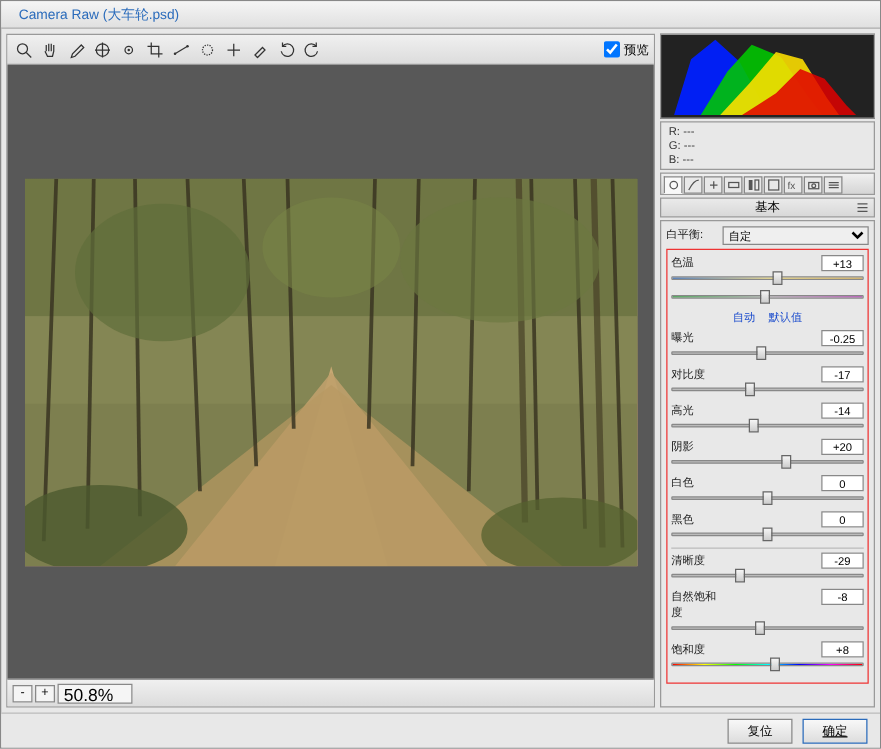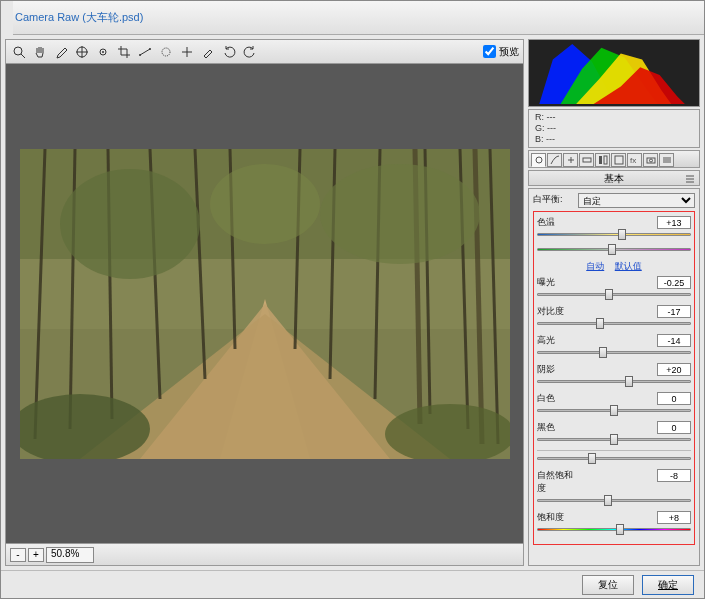--- a/index.html
+++ b/index.html
@@ -1,30 +1,30 @@
 <!DOCTYPE html>
 <html><head>
 <meta charset="utf-8">
 <style>
 * { margin: 0; padding: 0; box-sizing: border-box; font-family: "Microsoft YaHei", sans-serif; }
 body { background: #e8e8e8; width: 705px; height: 599px; overflow: hidden; }
 .window { width: 705px; height: 599px; background: #e8e8e8; border: 1px solid #888; display: flex; flex-direction: column; }
-.titlebar { height: 34px; background: linear-gradient(#f5f5f5,#e0e0e0); border-bottom: 1px solid #aaa; display: flex; align-items: center; padding: 0 2px; margin-left: 12px; }
+.titlebar { height: 22px; background: linear-gradient(#f5f5f5,#e0e0e0); border-bottom: 1px solid #aaa; display: flex; align-items: center; padding: 0 14px; }
 .titlebar .title { color: #2a6bbb; font-size: 11px; }
 .main { flex: 1; display: flex; padding: 4px; gap: 4px; }
 .left { flex: 1; display: flex; flex-direction: column; border: 1px solid #999; background: #e8e8e8; }
 .toolbar { height: 24px; background: linear-gradient(#f0f0f0,#dcdcdc); border-bottom: 1px solid #999; display: flex; align-items: center; padding: 0 4px; gap: 3px; }
 .tool { width: 18px; height: 18px; display: flex; align-items: center; justify-content: center; cursor: pointer; border: 1px solid transparent; }
 .tool svg { width: 14px; height: 14px; }
 .toolbar-right { margin-left: auto; display: flex; align-items: center; gap: 3px; font-size: 10px; padding-left: 16px; }
 .preview-area { flex: 1; background: #585858; display: flex; align-items: center; justify-content: center; overflow: hidden; }
 .photo { width: 490px; height: 310px; background: linear-gradient(#6a7242 0%, #8a8c56 30%, #c09c65 55%, #c2a270 100%); position: relative; overflow: hidden; }
 .zoombar { height: 22px; background: linear-gradient(#f0f0f0,#dcdcdc); border-top: 1px solid #999; display: flex; align-items: center; padding: 0 4px; gap: 2px; font-size: 10px; }
 .zoom-btn { width: 16px; height: 14px; border: 1px solid #888; background: #f5f5f5; font-size: 10px; line-height: 12px; text-align: center; cursor: pointer; }
-.zoom-sel { height: 16px; font-size: 10px; border: 1px solid #888; padding: 0 14px 0 4px; background: #f5f5f5; }
+.zoom-sel { height: 16px; font-size: 14px; border: 1px solid #888; padding: 0 14px 0 4px; background: #f5f5f5; }
 .right { width: 172px; display: flex; flex-direction: column; gap: 2px; }
 .histo { height: 68px; background: #222; border: 1px solid #999; position: relative; }
 .histo svg { width: 100%; height: 100%; }
 .rgb { border: 1px solid #999; background: #e8e8e8; padding: 2px 6px; font-size: 9px; line-height: 11px; color: #333; }
 .tabstrip { height: 18px; border: 1px solid #999; background: linear-gradient(#f0f0f0,#d5d5d5); display: flex; align-items: flex-end; padding: 0 2px; gap: 1px; }
 .tabstrip .tab { width: 15px; height: 14px; border: 1px solid #888; background: #e8e8e8; cursor: pointer; display: flex; align-items: center; justify-content: center; }
 .tabstrip .tab.active { background: #f8f8f8; border-bottom-color: #f8f8f8; }
 .panel-title { height: 16px; background: linear-gradient(#eaeaea,#d8d8d8); border: 1px solid #999; font-size: 10px; text-align: center; line-height: 16px; position: relative; }
 .panel-title .menu { position: absolute; right: 4px; top: 2px; width: 10px; height: 10px; cursor: pointer; }
 .panel { border: 1px solid #999; background: #e8e8e8; flex: 1; padding: 4px; font-size: 10px; overflow-y: auto; }
@@ -33,21 +33,21 @@
 .row label { width: 42px; font-size: 9px; color: #222; }
 .row select { flex: 1; font-size: 9px; height: 15px; border: 1px solid #888; }
 .row input.val { width: 34px; height: 13px; font-size: 9px; text-align: center; border: 1px solid #888; background: #fff; }
 .slider { position: relative; height: 10px; margin-bottom: 5px; }
 .slider .track { position: absolute; top: 3px; left: 0; right: 0; height: 3px; background: #bbb; border: 1px solid #888; border-radius: 1px; }
 .slider .track.temp { background: linear-gradient(90deg,#1b5fbf,#ffe97a,#e8b43f); }
 .slider .track.tint { background: linear-gradient(90deg,#1aa02a,#bbb 50%,#c030c0); }
 .slider .track.sat { background: linear-gradient(90deg,#f00,#ff0,#0f0,#0ff,#00f,#f0f,#f00); }
 .slider .thumb { position: absolute; top: -1px; width: 8px; height: 11px; background: linear-gradient(#f5f5f5,#ccc); border: 1px solid #666; transform: translateX(-50%); cursor: pointer; }
 .links { text-align: center; font-size: 9px; margin: 3px 0; }
-.links a { color: #1a4bcc; text-decoration: underline; cursor: pointer; margin: 0 4px; }
+.links a { color: #1a4bcc; cursor: pointer; margin: 0 4px; }
 .sep { height: 1px; background: #bbb; margin: 3px 0; }
 .footer { height: 28px; display: flex; align-items: center; justify-content: flex-end; padding: 0 10px; gap: 8px; border-top: 1px solid #bbb; background: #e8e8e8; }
 .footer button { width: 52px; height: 20px; font-size: 10px; border: 1px solid #888; background: linear-gradient(#f8f8f8,#ddd); cursor: pointer; }
 .footer button.primary { border: 1px solid #2a6bbb; text-decoration: underline; }
 </style>
 </head>
 <body>
 
 <div class="window">
   <div class="titlebar">
@@ -327,20 +327,25 @@
               <span style="flex:1"></span>
               <input class="val" value="0" style="">
             </div>
           <div class="slider">
               <div class="track"></div>
               <div class="thumb" style="left:50%"></div>
             </div>
 
           <div class="sep"></div>
 
+          <div class="row">
+              <label>清晰度</label>
+              <span style="flex:1"></span>
+              <input class="val" value="-29" style="">
+            </div>
           <div class="slider">
               <div class="track"></div>
               <div class="thumb" style="left:36%"></div>
             </div>
 
           <div class="row">
               <label>自然饱和度</label>
               <span style="flex:1"></span>
               <input class="val" value="-8" style="">
             </div>

